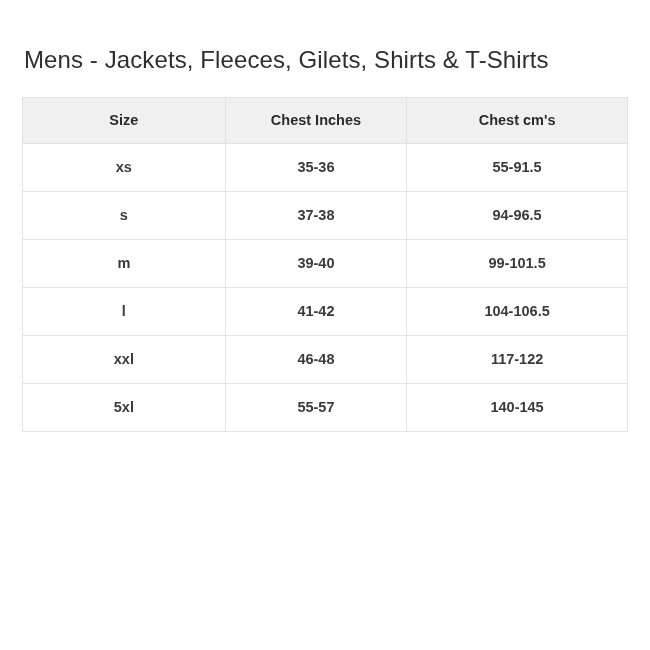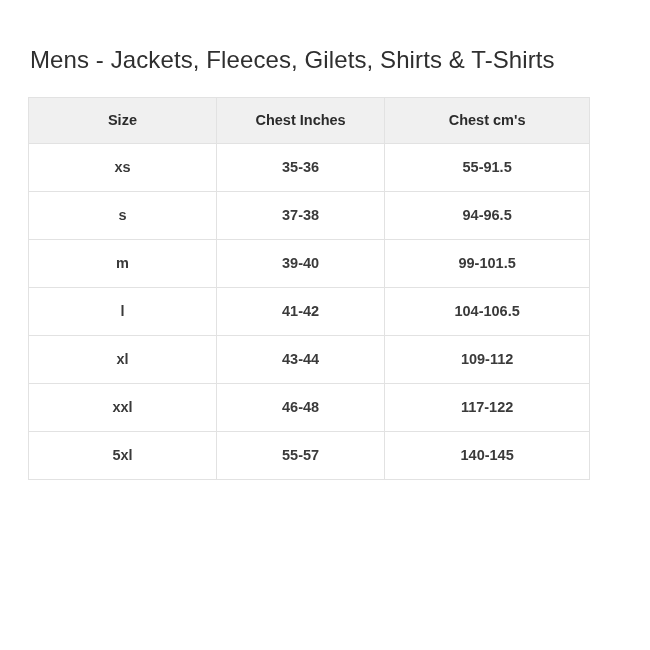--- a/index.html
+++ b/index.html
@@ -11,33 +11,33 @@
     height: 650px;
     background: #ffffff;
     font-family: "Liberation Sans", sans-serif;
     color: #2b2b2b;
     overflow: hidden;
   }
   .page {
     width: 650px;
     height: 650px;
     box-sizing: border-box;
-    padding: 46px 22px 0 28px;
+    padding: 46px 22px 0 22px;
   }
   .page-title {
     font-size: 24px;
     font-weight: 400;
     color: #2f2f2f;
     letter-spacing: 0.1px;
     margin: 0 0 22px 2px;
     line-height: 1.2;
   }
   table.size-table {
     border-collapse: collapse;
-    width: 562px;
+    width: 606px;
     table-layout: fixed;
   }
   table.size-table th,
   table.size-table td {
     border: 1px solid #e2e2e2;
     text-align: center;
     font-size: 14.5px;
     color: #3a3a3a;
     height: 47px;
     padding: 0 4px;
@@ -90,25 +90,20 @@
         <td>m</td>
         <td>39-40</td>
         <td>99-101.5</td>
       </tr>
       <tr>
         <td>l</td>
         <td>41-42</td>
         <td>104-106.5</td>
       </tr>
       <tr>
-        <td>xl</td>
-        <td>43-44</td>
-        <td>109-112</td>
-      </tr>
-      <tr>
         <td>xxl</td>
         <td>46-48</td>
         <td>117-122</td>
       </tr>
       <tr>
         <td>5xl</td>
         <td>55-57</td>
         <td>140-145</td>
       </tr>
     </tbody>

